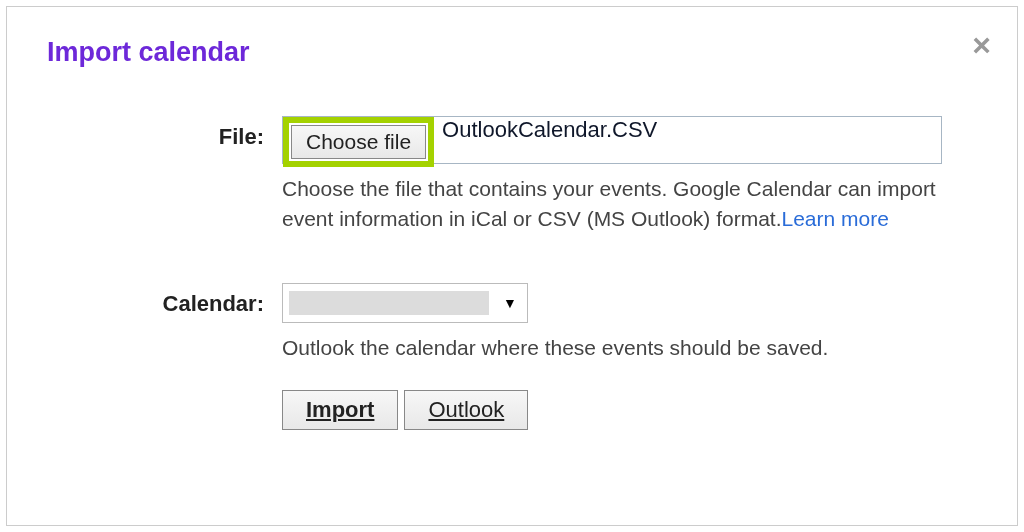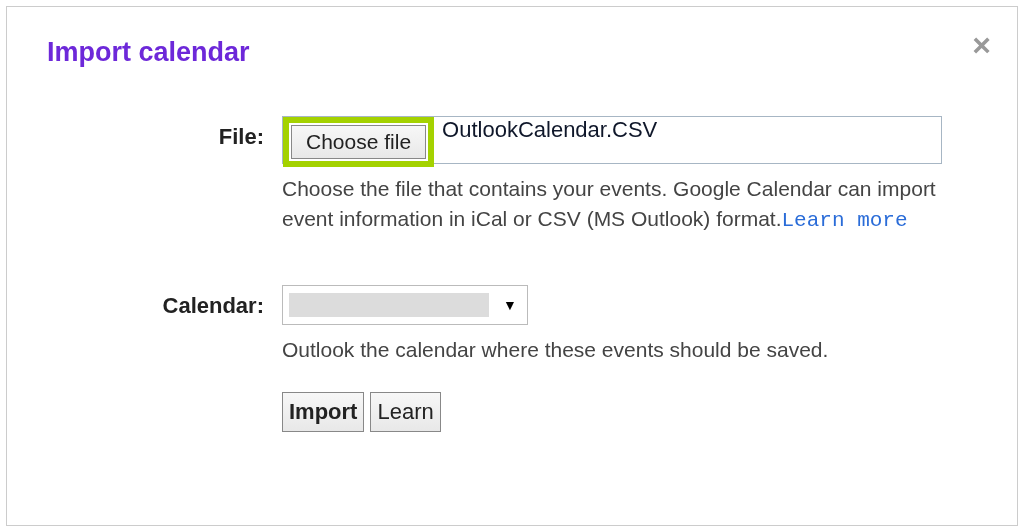--- a/index.html
+++ b/index.html
@@ -83,21 +83,20 @@
       padding-left: 8px;
     }
     .help-text {
       font-size: 21px;
       color: #444;
       line-height: 1.45;
     }
     .learn-more {
       color: #2a6cd8;
       cursor: pointer;
-      font-family: Liberation Mono, monospace;
     }
     .calendar-select {
       display: inline-flex;
       align-items: center;
       border: 1px solid #bbb;
       height: 40px;
       padding: 0 10px 0 6px;
       margin-bottom: 10px;
       cursor: pointer;
       background: #fff;
@@ -114,22 +113,23 @@
     }
     .button-row {
       display: flex;
       gap: 6px;
     }
     .action-btn {
       background: linear-gradient(#f7f7f7, #e8e8e8);
       border: 1px solid #888;
       font-size: 22px;
       color: #222;
-      padding: 6px 6px;
+      padding: 6px 23px;
       cursor: pointer;
+      text-decoration: underline;
     }
     .action-btn.primary {
       font-weight: bold;
     }
     .form-row.calendar {
       margin-bottom: 27px;
     }
     .form-row.buttons .form-label {
       padding-top: 0;
     }
@@ -164,16 +164,16 @@
         <span class="select-caret">▼</span>
       </div>
       <div class="help-text">Outlook the calendar where these events should be saved.</div>
     </div>
   </div>
 
   <div class="form-row buttons">
     <div class="form-label"></div>
     <div class="form-content button-row">
       <button class="action-btn primary">Import</button>
-      <button class="action-btn">Learn</button>
+      <button class="action-btn">Outlook</button>
     </div>
   </div>
 </div>
 
 </body></html>

